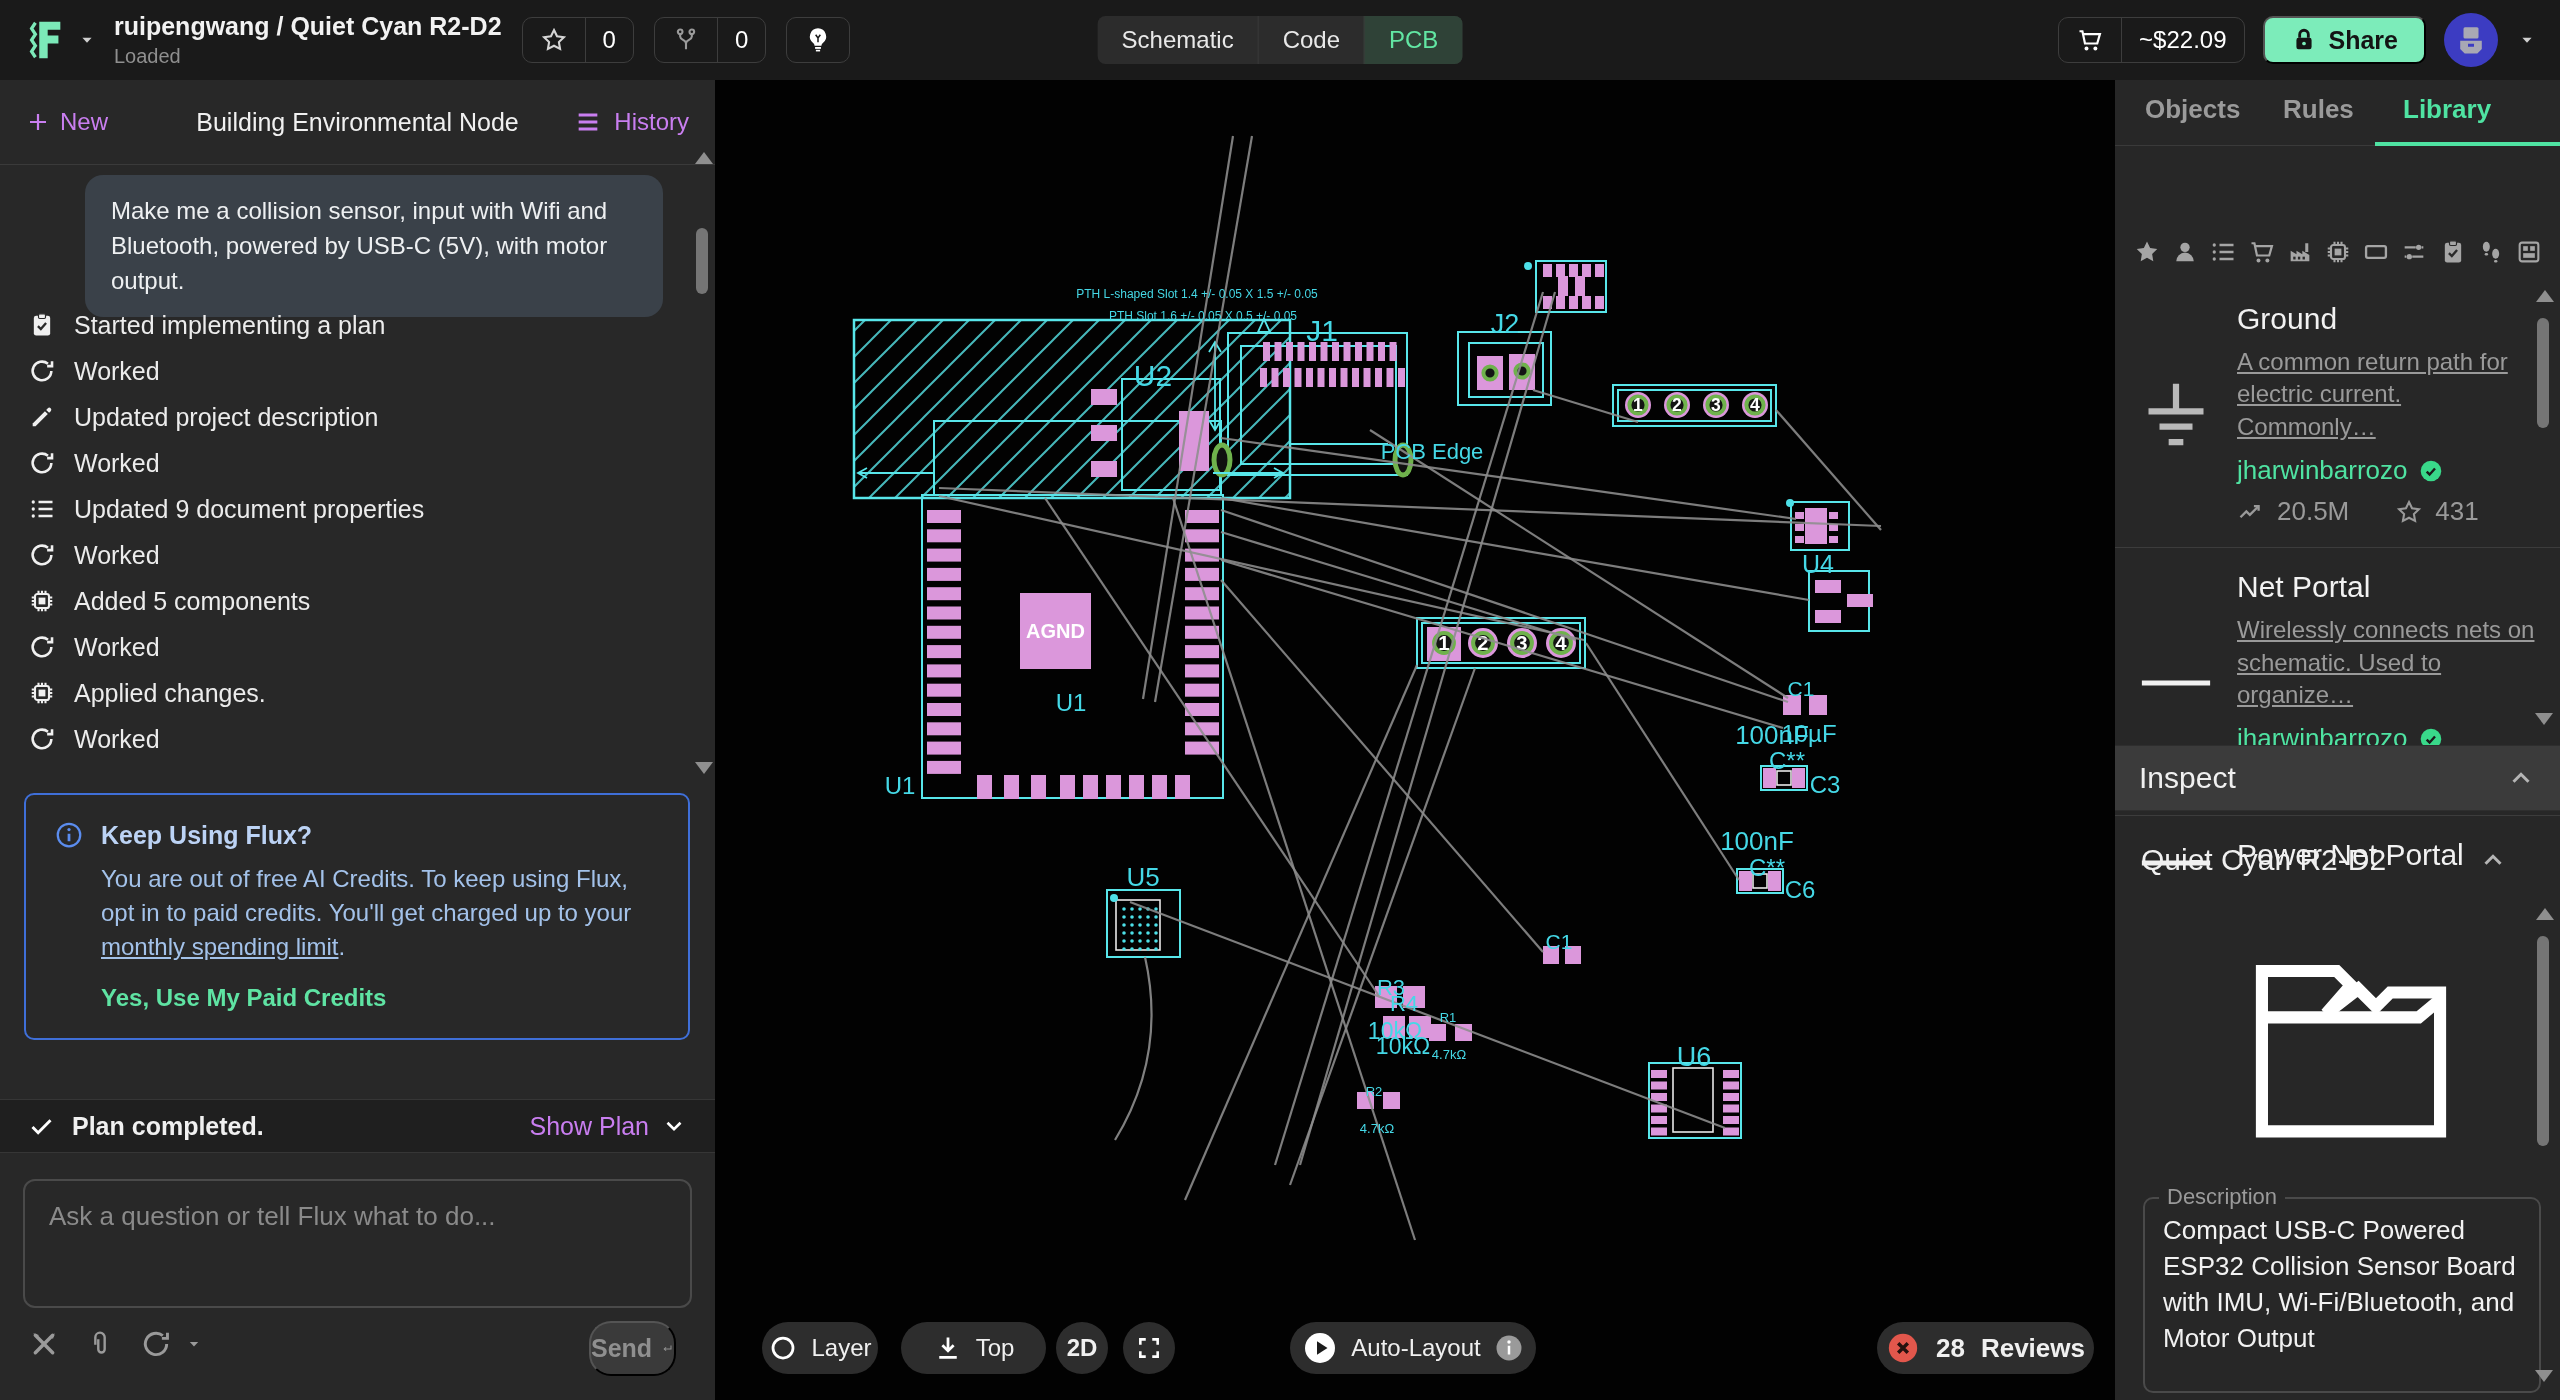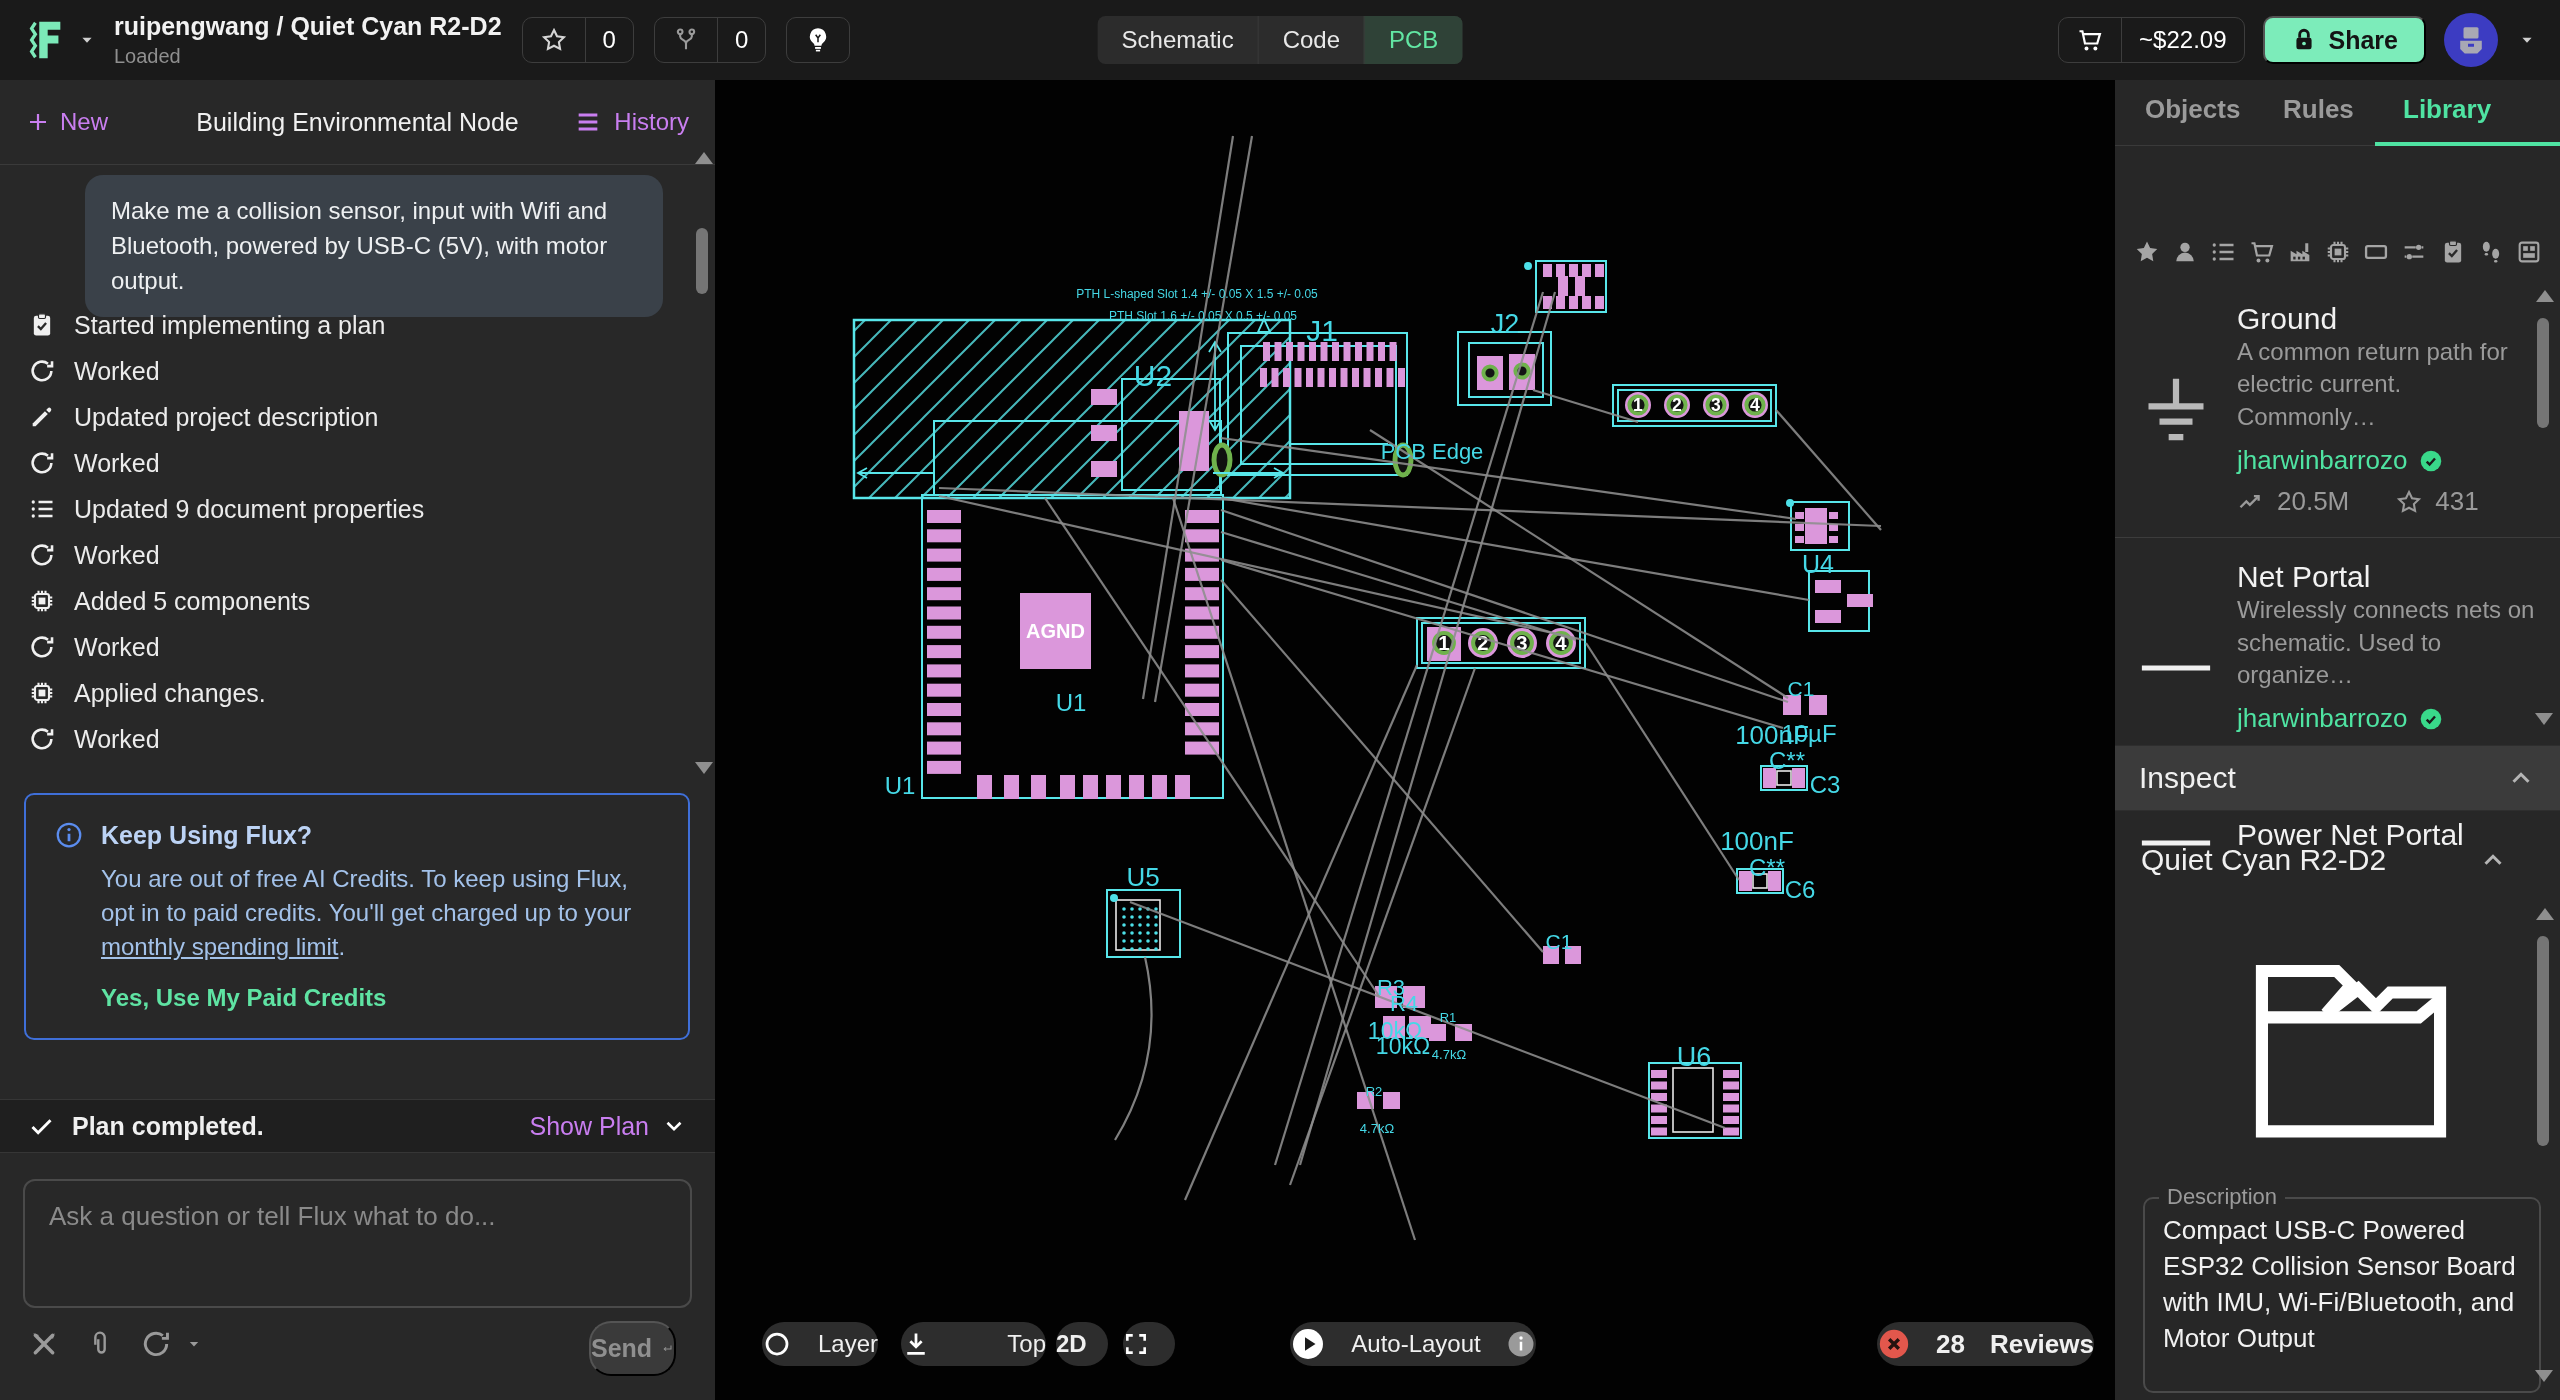--- a/index.html
+++ b/index.html
@@ -81,22 +81,22 @@
   #send-btn .ic { width:24px; height:24px; }
   .vthumb { position:absolute; width:12px; background:#757575; border-radius:6px; }
   .tri-up { width:0; height:0; border-left:9px solid transparent; border-right:9px solid transparent;
     border-bottom:12px solid #8f8f8f; position:absolute; }
   .tri-down { width:0; height:0; border-left:9px solid transparent; border-right:9px solid transparent;
     border-top:12px solid #8f8f8f; position:absolute; }
 
   
   #canvas { position:absolute; left:715px; top:80px; width:1400px; height:1320px; background:#020202; overflow:hidden; }
   #pcb-svg { position:absolute; left:0; top:0; }
-  .ctrl { position:absolute; background:#2d2d2d; border-radius:28px; height:44px; display:flex;
-    align-items:center; justify-content:space-between; gap:13px; color:#f0f0f0; font-size:24px; top:1242px; }
+  .ctrl { position:absolute; background:#2d2d2d; border-radius:28px; height:52px; display:flex;
+    align-items:center; justify-content:center; gap:13px; color:#f0f0f0; font-size:24px; top:1242px; }
   .ctrl .ic { width:30px; height:30px; color:#fff; }
   #ctrl-reviews { font-weight:700; font-size:26px; gap:16px; }
   #ctrl-reviews .ic { width:34px; height:34px; }
 
   
   #right-panel { position:absolute; left:2115px; top:80px; width:445px; height:1320px; background:#272727; z-index:20;padding-left:48px; }
   #rp-tabs { position:absolute; left:0; top:0; width:100%; height:66px; border-bottom:1px solid #3a3a3a; }
   .rp-tab { position:absolute; top:14px; font-size:26px; font-weight:700; color:#9a9a9a; }
   .rp-tab.active { color:#4fe3a2; }
   #lib-underline { position:absolute; left:260px; top:62px; width:185px; height:4px; background:#4fe3a2; }
@@ -109,21 +109,21 @@
   #filter-row { position:absolute; left:18px; top:158px; width:410px; display:flex; justify-content:space-between; }
   .ficon { width:28px; height:28px; color:#a5a5a5; }
   #library-list { position:absolute; left:0; top:200px; width:100%; }
   .lib-item { display:flex; padding:22px 10px 20px 0; border-bottom:1px solid #3c3c3c; }
   .lib-item.partial { height:92px; overflow:hidden; border-bottom:none; }
   .li-icon { width:122px; flex:none; display:flex; align-items:center; justify-content:center; color:#b9b9b9; }
   .li-icon .ic { width:88px; height:88px; }
   .li-icon .ic.line { height:26px; color:#f0f0f0; }
   .li-body { flex:1; padding-right:14px; }
   .li-title { font-size:30px; color:#f2f2f2; }
-  .li-desc { font-size:24px; line-height:1.35; color:#9a9a9a; }
+  .li-desc { margin-top:10px; font-size:24px; line-height:1.35; color:#9a9a9a;text-decoration:underline; }
   .li-author { margin-top:12px; display:flex; align-items:center; gap:10px; font-size:26px; color:#4fe3a2; }
   .li-author .ic { width:26px; height:26px; }
   .li-stats { margin-top:10px; display:flex; align-items:center; gap:12px; font-size:26px; color:#9a9a9a; }
   .li-stats .ic { width:28px; height:28px; }
   .li-stats .gap { width:22px; }
   #inspect-bar { position:absolute; left:0; top:665px; width:100%; height:66px; background:#3b3b3b;
     border-top:1px solid #2e2e2e; border-bottom:1px solid #2e2e2e; display:flex; align-items:center; padding:0 24px; }
   #inspect-bar span { font-size:30px; color:#f0f0f0; }
   #inspect-bar .ic, #proj-bar .ic { margin-left:auto; width:30px; height:30px; color:#b5b5b5; }
   #proj-bar { position:absolute; left:0; top:745px; width:100%; height:70px; display:flex; align-items:center; padding:0 24px 0 26px; }

